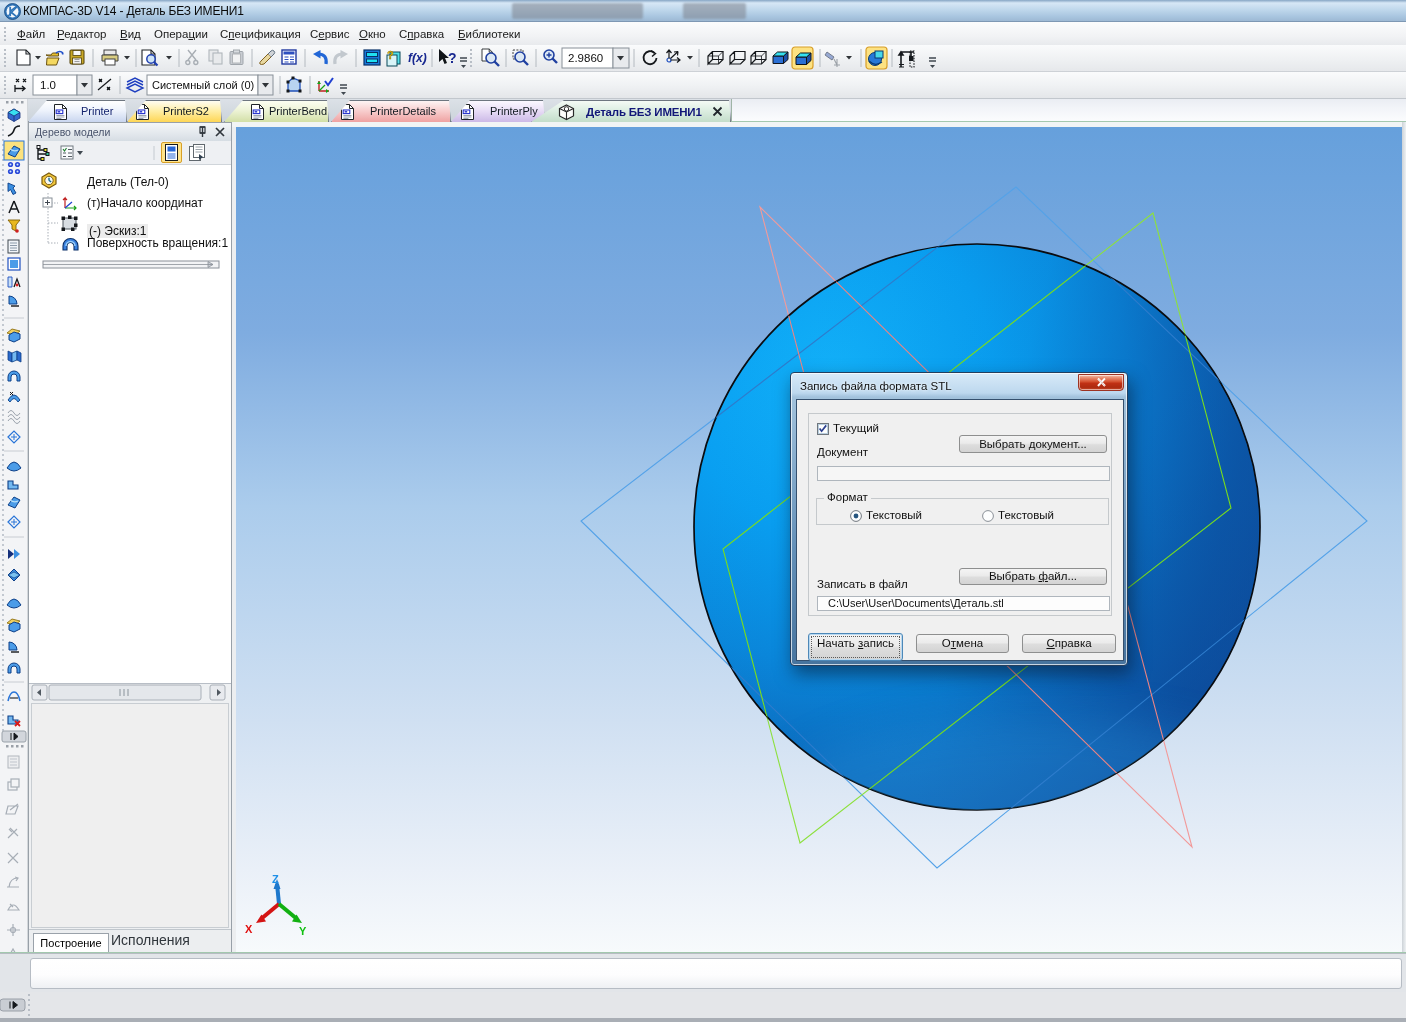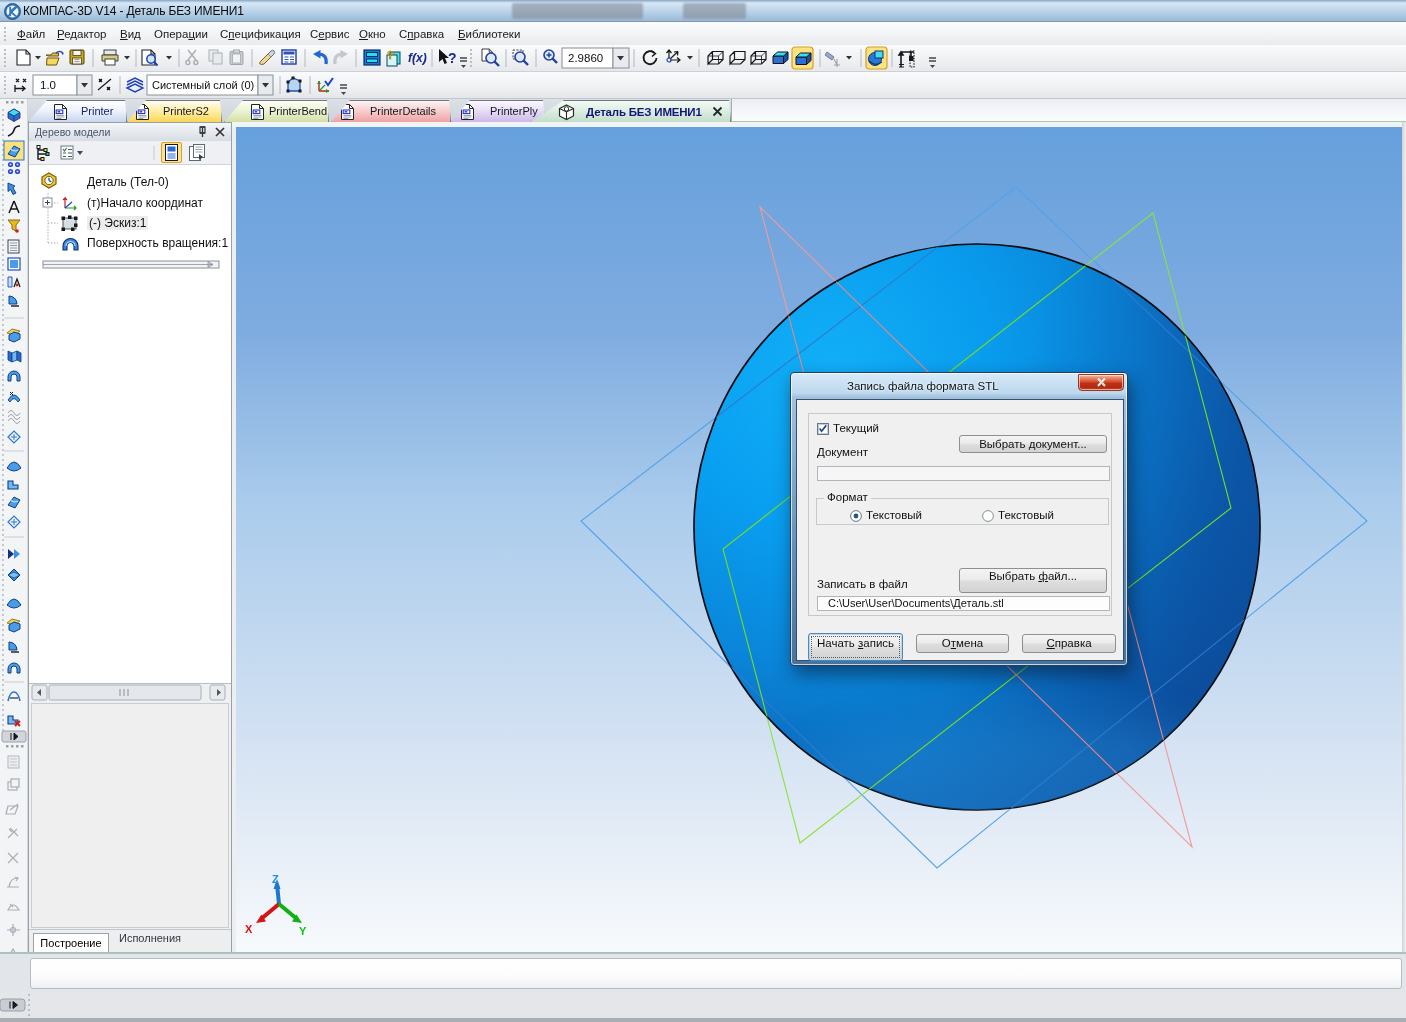--- a/index.html
+++ b/index.html
@@ -49,21 +49,21 @@
 #proprow { left:0; top:952px; width:1406px; height:40px; background:#e2e5e9; border-top:1px solid #a2c8ae; box-shadow:0 1px 0 #b6bcc2 inset; }
 #propbar { left:30px; top:5px; width:1372px; height:31px; background:linear-gradient(180deg,#ffffff 0,#fdfdfe 55%,#eef0f3 100%);
   border:1px solid #b6bcc4; border-radius:3px; }
 #statusbar { left:0; top:992px; width:1406px; height:26px; background:#e4e6e9; }
 #bottomedge { left:0; top:1018px; width:1406px; height:4px; background:#a9aeb5; }
 
 
 #dlg { left:790px; top:372px; width:338px; height:294px; border-radius:4px;
   background:linear-gradient(180deg,#d8eaf8 0,#bdd8ee 20px,#a2c2dc 24px,#6490b8 60%,#47749e 100%);
   border:1px solid #243f5e; box-shadow:3px 8px 18px rgba(10,20,40,.55), inset 0 0 0 1px rgba(255,255,255,.7); }
-#dlgtitle { left:9px; top:7px; font-size:11.5px; color:#101010; text-shadow:0 0 3px #eaf4fb,0 0 3px #eaf4fb;margin-left:47px; }
+#dlgtitle { left:9px; top:7px; font-size:11.5px; color:#101010; text-shadow:0 0 3px #eaf4fb,0 0 3px #eaf4fb; }
 #dlgx { left:287px; top:1px; width:46px; height:17px; border-radius:0 0 4px 4px; border:1px solid #9d3322;
   background:linear-gradient(180deg,#f6c0ac 0,#e98e72 18%,#d4502f 45%,#c03014 55%,#ad2b10 82%,#c8492a 100%);
   box-shadow:inset 0 0 0 1px rgba(255,255,255,.55); color:#fff; font-size:11px; font-weight:bold; text-align:center; line-height:15px; }
 #dlgclient { left:5px; top:26px; width:328px; height:262px; background:#f0f0f0; border:1px solid #35506e; }
 .grpbox { position:absolute; border:1px solid #c5c9cc; background:transparent; }
 .dtext { position:absolute; font-size:11.5px; color:#101010; }
 .dfield { position:absolute; background:#fdfdfd; border:1px solid #afb6bd; }
 .dbtn { position:absolute; font-size:11.5px; color:#101010; text-align:center;
   background:linear-gradient(180deg,#f4f4f4 0,#ebebeb 45%,#dddddd 55%,#d3d3d3 100%);
   border:1px solid #8e8f8f; border-radius:3px; }
@@ -676,38 +676,38 @@
           <path d="M1 11 a7.5 7.5 0 0 1 15 0 v4 h-4 v-4 a3.5 3.5 0 0 0 -7 0 v4 h-4 z" fill="#3b82e0" stroke="#0c3068" stroke-width="1.1"></path>
           <path d="M4 11 a4.5 4.5 0 0 1 9 0" fill="none" stroke="#9cd0f8" stroke-width="1.4"></path>
         </g>
       <g transform="translate(14,96)">
           <rect x="0" y="0" width="176" height="7" fill="#f2f3f5" stroke="#8a9098" stroke-width="1"></rect>
           <path d="M0 3.5 h170 l-5 -3 v6 l5 -3" fill="#c8cdd4" stroke="#8a9098" stroke-width="0.8"></path>
         </g>
     </svg>
     <div class="abs" style="left:58px;top:10px;font-size:12px;color:#101010">Деталь (Тел-0)</div>
     <div class="abs" style="left:58px;top:31px;font-size:12px;color:#101010">(т)Начало координат</div>
-    <div class="abs" style="left:58px;top:51px;font-size:12px;color:#101010;background:#ececec;padding:0 2px">(-) Эскиз:1</div>
+    <div class="abs" style="left:58px;top:59px;font-size:12px;color:#101010;background:#ececec;padding:0 2px">(-) Эскиз:1</div>
     <div class="abs" style="left:58px;top:71px;font-size:12px;color:#101010">Поверхность вращения:1</div>
   </div>
   <div class="abs" style="left:0;top:561px;width:202px;height:17px;background:#f0f1f3">
     <svg width="202" height="17" viewBox="0 0 202 17">
       <rect x="0" y="0" width="202" height="17" fill="#eef0f2"></rect>
       <rect x="3" y="1" width="15" height="15" fill="#e8eaee" stroke="#aab0b8" rx="2"></rect>
         <path d="M12 5 l-4 3.5 4 3.5 z" fill="#505860"></path>
       <rect x="20" y="1" width="152" height="15" fill="#e4e7eb" stroke="#aab0b8" rx="2"></rect>
         <path d="M91 5 v7 M95 5 v7 M99 5 v7" stroke="#9aa2aa" stroke-width="1.2"></path>
       <rect x="181" y="1" width="15" height="15" fill="#e8eaee" stroke="#aab0b8" rx="2"></rect>
         <path d="M188 5 l4 3.5 -4 3.5 z" fill="#505860"></path>
     </svg>
   </div>
   <div class="abs" style="left:2px;top:580px;width:198px;height:225px;background:#efefef;border:1px solid #c8cdd2"></div>
   <div class="abs" style="left:0;top:806px;width:202px;height:24px;background:#eceef0;border-top:1px solid #c0c6cc">
     <div class="abs" style="left:4px;top:3px;width:76px;height:20px;background:#fff;border:1px solid #9aa2aa;border-bottom:none;font-size:11px;text-align:center;padding-top:3px">Построение</div>
-    <div class="abs" style="left:82px;top:0;width:70px;height:18px;font-size:11px;text-align:right;padding-top:2px;color:#30363c">Исполнения</div>
+    <div class="abs" style="left:82px;top:0;width:70px;height:18px;font-size:14px;text-align:right;padding-top:2px;color:#30363c">Исполнения</div>
   </div>
 </div>
 <div class="abs" id="vptop"></div>
 <div class="abs" style="left:1402px;top:122px;width:4px;height:896px;background:linear-gradient(90deg,#cdd3d8,#eef1f3)"></div>
 <div class="abs" id="viewport">
 <svg width="1166" height="825" viewBox="0 0 1166 825">
   <defs>
     <radialGradient id="sg" cx="25%" cy="23%" r="93%">
       <stop offset="0%" stop-color="#12b2fa"></stop>
       <stop offset="30%" stop-color="#09a0f2"></stop>
@@ -789,20 +789,20 @@
     <div class="dtext" style="left:27px;top:91px;background:#f0f0f0;padding:0 3px">Формат</div>
     <svg class="abs" style="left:53px;top:110px" width="12" height="12" viewBox="0 0 12 12">
       <circle cx="6" cy="6" r="5.4" fill="#fdfefe" stroke="#70777e"></circle>
       <circle cx="6" cy="6" r="2.4" fill="#27567f"></circle>
     </svg>
     <div class="dtext" style="left:69px;top:109px">Текстовый</div>
     <svg class="abs" style="left:185px;top:110px" width="12" height="12" viewBox="0 0 12 12">
       <circle cx="6" cy="6" r="5.4" fill="#fdfefe" stroke="#8a9097"></circle>
     </svg>
     <div class="dtext" style="left:201px;top:109px">Текстовый</div>
-    <div class="dbtn" style="left:162px;top:168px;width:148px;height:25px;line-height:15px">Выбрать <u>ф</u>айл...</div>
+    <div class="dbtn" style="left:162px;top:168px;width:148px;height:17px;line-height:15px">Выбрать <u>ф</u>айл...</div>
     <div class="dtext" style="left:20px;top:178px">Записать в файл</div>
     <div class="dfield" style="left:20px;top:196px;width:293px;height:15px;font-size:11px;color:#101010;line-height:13px;padding-left:10px">C:\User\User\Documents\Деталь.stl</div>
     <div class="dbtn" style="left:11px;top:233px;width:95px;height:28px;line-height:19px;border-color:#4d88b8;box-shadow:0 0 0 1px #b8d8f0 inset;outline:1px dotted #5a5a5a;outline-offset:-4px">Начать <u>з</u>апись</div>
     <div class="dbtn" style="left:119px;top:234px;width:93px;height:19px;line-height:17px">О<u>т</u>мена</div>
     <div class="dbtn" style="left:225px;top:234px;width:94px;height:19px;line-height:17px"><u>С</u>правка</div>
   </div>
 </div>
 
 </body></html>

